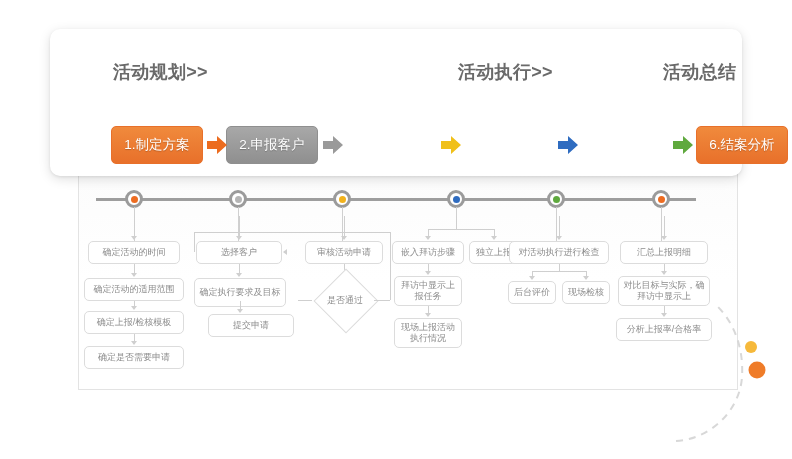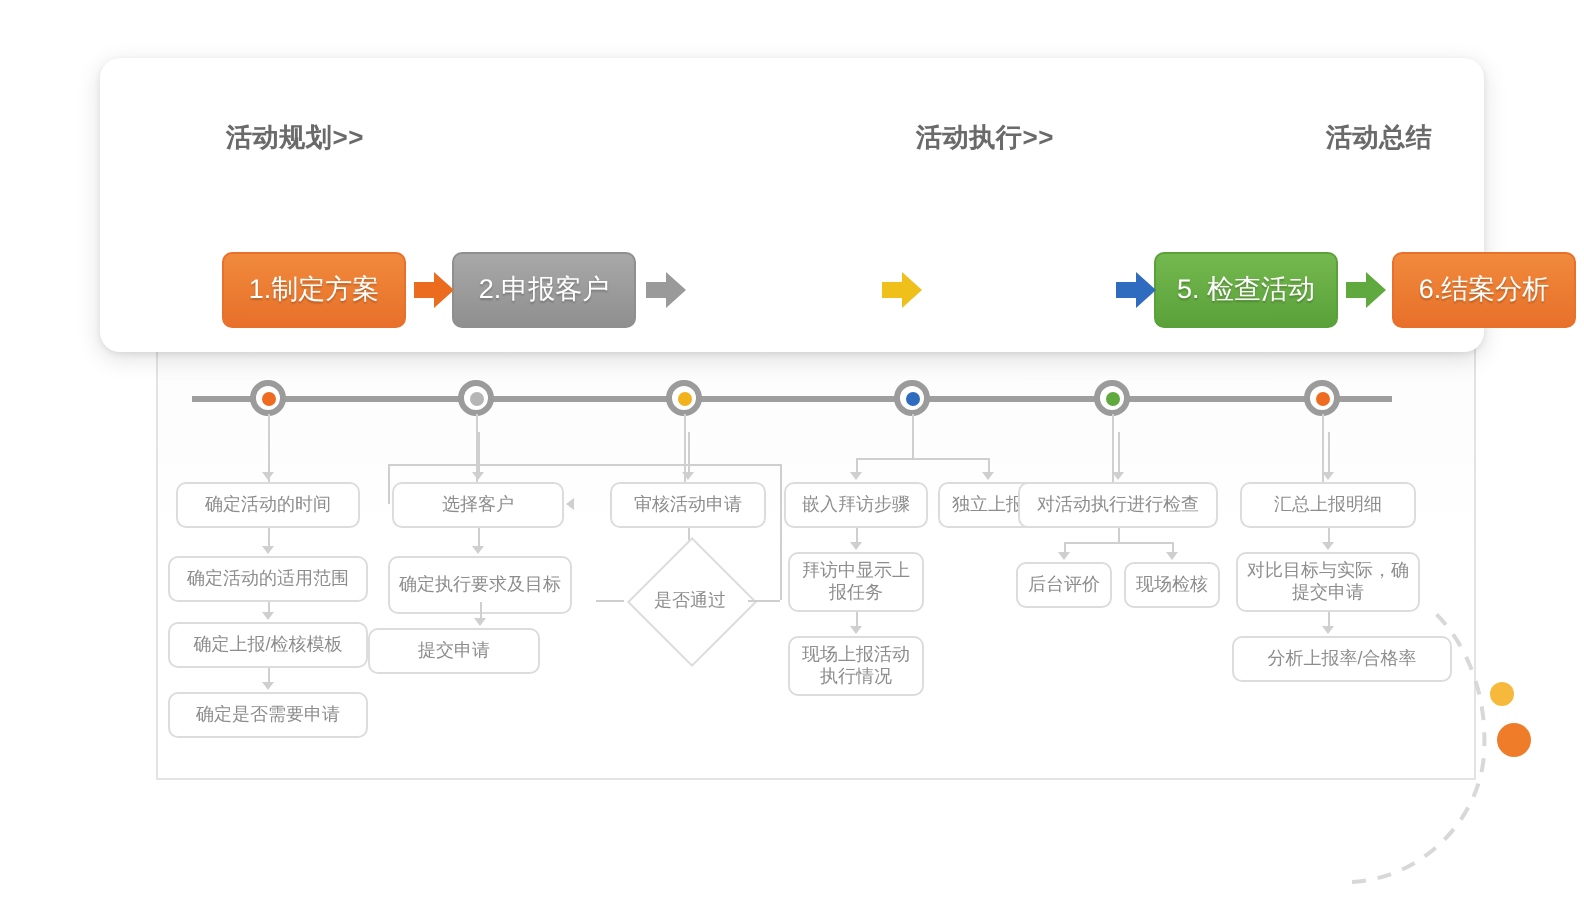--- a/index.html
+++ b/index.html
@@ -145,21 +145,21 @@
     left: 50px;
     top: 29px;
     width: 692px;
     height: 147px;
     background: #ffffff;
     border-radius: 10px;
     box-shadow: 0 3px 12px rgba(0,0,0,0.13), 0 1px 3px rgba(0,0,0,0.08);
   }
   .phase-label {
     position: absolute;
-    font-size: 13px;
+    font-size: 18px;
     font-weight: bold;
     color: #6a6a6a;
     letter-spacing: 0.3px;
     white-space: nowrap;
   }
   .step-box {
     position: absolute;
     top: 97px;
     height: 38px;
     border-radius: 5px;
@@ -231,29 +231,29 @@
     <div class="fbox" style="left: 84px; top: 311px; width: 100px; height: 23px;">确定上报/检核模板</div>
     <div class="conn-v" style="left: 134px; top: 334px; height: 8px;"></div>
     <div class="arrow-d" style="left: 134px; top: 341px;"></div>
     <div class="fbox" style="left: 84px; top: 346px; width: 100px; height: 23px;">确定是否需要申请</div>
     <div class="fbox" style="left: 196px; top: 241px; width: 86px; height: 23px;">选择客户</div>
     <div class="conn-v" style="left: 239px; top: 264px; height: 10px;"></div>
     <div class="arrow-d" style="left: 239px; top: 273px;"></div>
     <div class="fbox" style="left: 194px; top: 278px; width: 92px; height: 29px;">确定执行要求及目标</div>
     <div class="conn-v" style="left: 240px; top: 301px; height: 9px;"></div>
     <div class="arrow-d" style="left: 240px; top: 309px;"></div>
-    <div class="fbox" style="left: 184px; top: 314px; width: 86px; height: 23px;">提交申请</div>
+    <div class="fbox" style="left: 208px; top: 314px; width: 86px; height: 23px;">提交申请</div>
     <div class="fbox" style="left: 620px; top: 241px; width: 88px; height: 23px;">汇总上报明细</div>
     <div class="conn-v" style="left: 664px; top: 264px; height: 8px;"></div>
     <div class="arrow-d" style="left: 664px; top: 271px;"></div>
     <div class="fbox" style="left: 618px; top: 276px; width: 92px; height: 30px;">对比目标与实际，确
-提交申请</div>
+拜访中显示上</div>
     <div class="conn-v" style="left: 664px; top: 306px; height: 8px;"></div>
     <div class="arrow-d" style="left: 664px; top: 313px;"></div>
-    <div class="fbox" style="left: 616px; top: 318px; width: 110px; height: 23px;">分析上报率/合格率</div>
+    <div class="fbox" style="left: 616px; top: 318px; width: 96px; height: 23px;">分析上报率/合格率</div>
     <div class="fbox" style="left: 305px; top: 241px; width: 78px; height: 23px;">审核活动申请</div>
     <div class="conn-v" style="left: 344px; top: 264px; height: 13px;"></div>
     <div class="arrow-d" style="left: 344px; top: 276px;"></div>
     <div class="fdiamond" style="left: 312px; top: 281px; width: 66px; height: 38px;">
       <div class="dshape"></div>
       <span>是否通过</span>
     </div>
     <div class="conn-h" style="left: 374px; top: 300px; width: 16px;"></div>
     <div class="conn-v" style="left: 390px; top: 232px; height: 68px;"></div>
     <div class="conn-h" style="left: 194px; top: 232px; width: 196px;"></div>
@@ -306,21 +306,20 @@
       <circle cx="85" cy="81" r="8.5" fill="#ef7c29"></circle>
     </g>
 </svg>
 
 <div id="top-card">
     <div class="phase-label" style="left: 63px; top: 31px;">活动规划&gt;&gt;</div>
     <div class="phase-label" style="left: 408px; top: 31px;">活动执行&gt;&gt;</div>
     <div class="phase-label" style="left: 613px; top: 31px;">活动总结</div>
     <div class="step-box" style="left: 61px; width: 92px; background: linear-gradient(rgb(240, 138, 60) 0%, rgb(232, 112, 42) 100%); border: 1px solid rgb(232, 112, 42);">1.制定方案</div>
     <div class="step-box" style="left: 176px; width: 92px; background: linear-gradient(rgb(168, 168, 168) 0%, rgb(143, 143, 143) 100%); border: 1px solid rgb(143, 143, 143);">2.申报客户</div>
-    <div class="step-box" style="left: 527px; width: 92px; background: linear-gradient(rgb(116, 185, 79) 0%, rgb(90, 161, 58) 100%); border: 1px solid rgb(90, 161, 58);">5. 检查活动</div>
     <div class="step-box" style="left: 646px; width: 92px; background: linear-gradient(rgb(240, 138, 60) 0%, rgb(232, 112, 42) 100%); border: 1px solid rgb(232, 112, 42);">6.结案分析</div>
     <div class="step-arrow" style="left: 157px;"><svg viewBox="0 0 20 18" width="20" height="18">
         <path d="M0 5 H10 V0 L20 9 L10 18 V13 H0 Z" fill="#ec6c1f"></path>
       </svg></div>
     <div class="step-arrow" style="left: 273px;"><svg viewBox="0 0 20 18" width="20" height="18">
         <path d="M0 5 H10 V0 L20 9 L10 18 V13 H0 Z" fill="#9a9a9a"></path>
       </svg></div>
     <div class="step-arrow" style="left: 391px;"><svg viewBox="0 0 20 18" width="20" height="18">
         <path d="M0 5 H10 V0 L20 9 L10 18 V13 H0 Z" fill="#f0c01a"></path>
       </svg></div>

